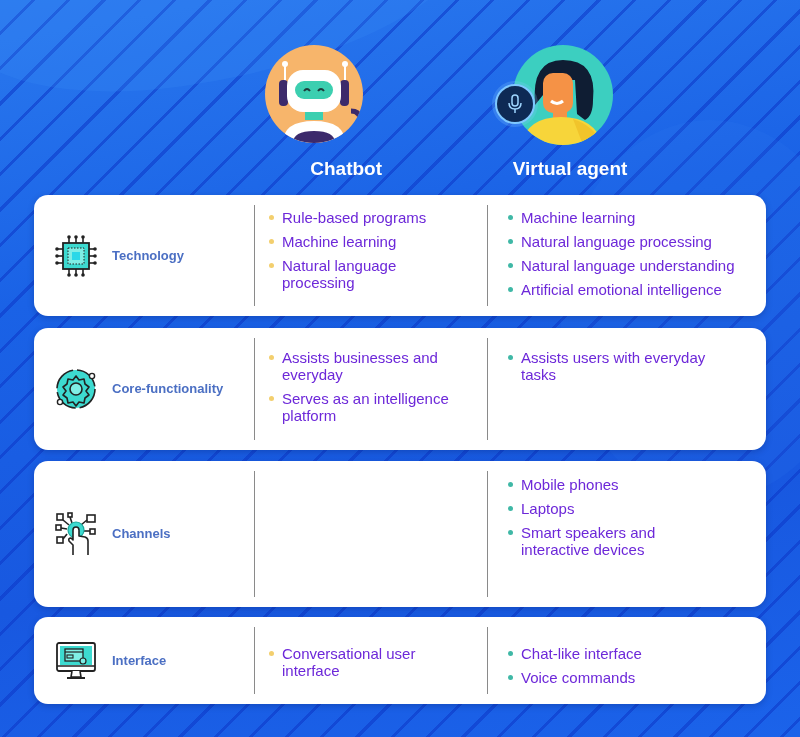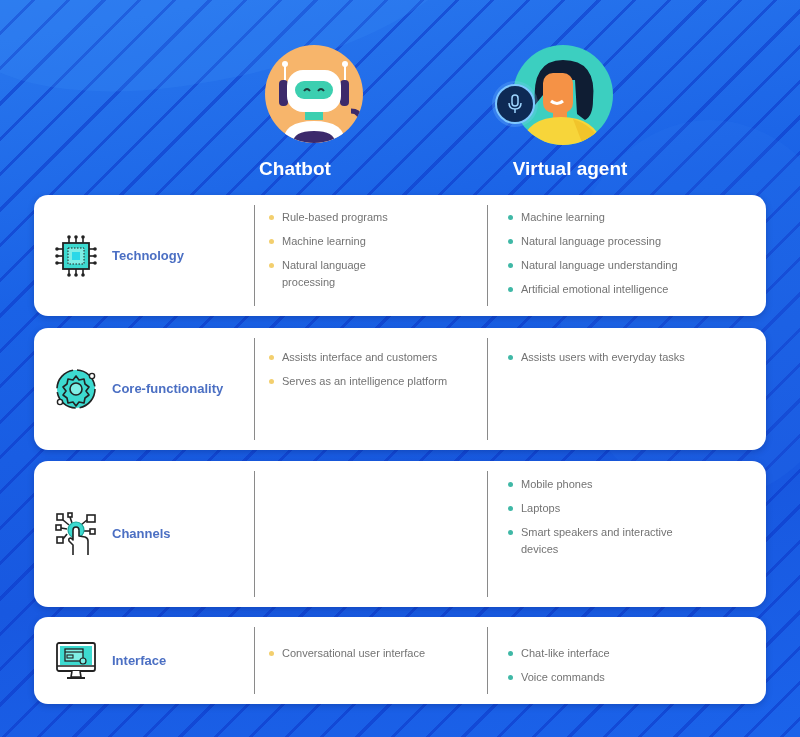--- a/index.html
+++ b/index.html
@@ -33,21 +33,21 @@
   .avatar-agent { left: 513px; top: 45px; width: 100px; height: 100px; background: #3ccfc0; }
   .mic-badge {
     position: absolute; left: 495px; top: 84px; width: 40px; height: 40px; border-radius: 50%;
     background: #0e2a55; border: 2px solid #7fc8ff; box-shadow: 0 0 0 3px rgba(127,200,255,0.25);
     display: flex; align-items: center; justify-content: center;
   }
   .col-title {
     position: absolute; top: 158px; color: #ffffff; font-weight: bold; font-size: 19px;
     text-align: center;
   }
-  .col-title.bot { left: 237px; width: 116px; }
+  .col-title.bot { left: 266px; width: 116px; text-align: right; }
   .col-title.agent { left: 490px; width: 160px; }
 
   
   .card {
     position: absolute; left: 34px; width: 732px; background: #ffffff;
     border-radius: 14px; box-shadow: 0 2px 6px rgba(0,20,80,0.25);
   }
   .card .divider { position: absolute; top: 10px; bottom: 10px; width: 1px; background: #8a8a8a; }
   .card .divider.d1 { left: 220px; }
   .card .divider.d2 { left: 453px; }
@@ -56,22 +56,22 @@
     display: flex; align-items: center;
   }
   .category .cat-icon { width: 44px; height: 44px; flex: 0 0 44px; margin-right: 14px; }
   .category .cat-label {
     color: #4b6fc3; font-weight: bold; font-size: 13px; line-height: 22px;
   }
   .card ul { list-style: none; position: absolute; top: 14px; }
   .card ul.bot-list { left: 233px; width: 210px; }
   .card ul.agent-list { left: 472px; width: 250px; }
   .card li {
-    position: relative; padding-left: 15px; font-size: 11px; line-height: 17px;
-    color: #737373; margin-bottom: 7px;
+    position: relative; padding-left: 15px; font-size: 15px; line-height: 17px;
+    color: #6d28d9; margin-bottom: 7px;
   }
   .card li::before {
     content: ""; position: absolute; left: 2px; top: 6px; width: 5px; height: 5px; border-radius: 50%;
   }
   .card ul.bot-list li::before { background: #f3cf6e; }
   .card ul.agent-list li::before { background: #3fb8a6; }
 </style>
 </head>
 <body>
 
@@ -178,21 +178,21 @@
       <circle cx="38" cy="9" r="2.6" fill="#fff" stroke="#222" stroke-width="1.4"></circle>
       <circle cx="6" cy="35" r="2.6" fill="#fff" stroke="#222" stroke-width="1.4"></circle>
       <path d="M22 9 l3 4 l5 -1 l1 5 l4 3 l-3 4 l3 4 l-4 3 l-1 5 l-5 -1 l-3 4 l-3 -4 l-5 1 l-1 -5 l-4 -3 l3 -4 l-3 -4 l4 -3 l1 -5 l5 1 z" fill="#3ddad0" stroke="#222" stroke-width="1.6" stroke-linejoin="round"></path>
       <circle cx="22" cy="22" r="6" fill="#7feee5" stroke="#222" stroke-width="1.6"></circle>
     </svg>
     <div class="cat-label" style="width:120px">Core-functionality</div>
   </div>
   <div class="divider d1"></div>
   <div class="divider d2"></div>
   <ul class="bot-list" style="top:21px">
-    <li style="width:180px">Assists interface and customers</li>
+    <li style="width:180px">Assists businesses and everyday</li>
     <li style="width:200px">Serves as an intelligence platform</li>
   </ul>
   <ul class="agent-list" style="top:21px">
     <li style="width:210px">Assists users with everyday tasks</li>
   </ul>
 </div>
 
 <div class="card" style="top:461px;height:146px;">
   <div class="category">
     <svg class="cat-icon" viewBox="0 0 44 44">

